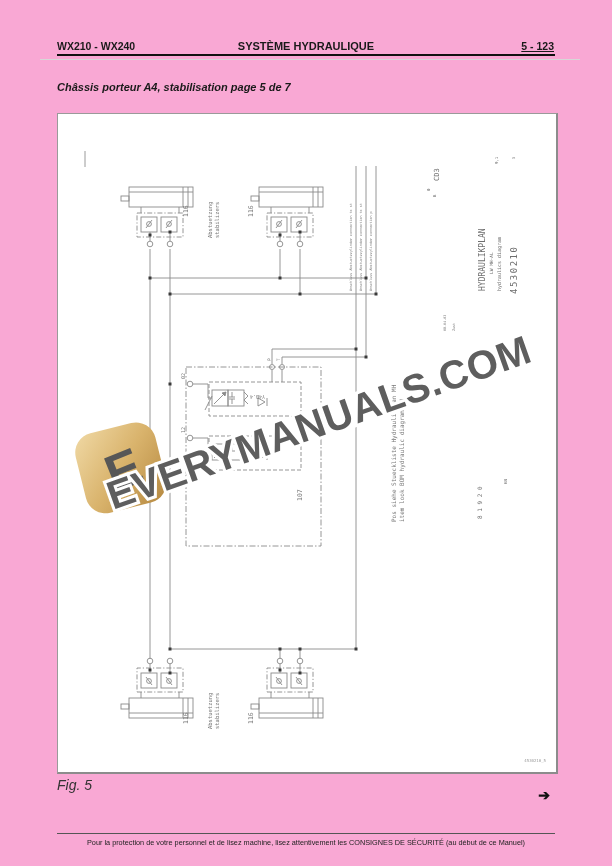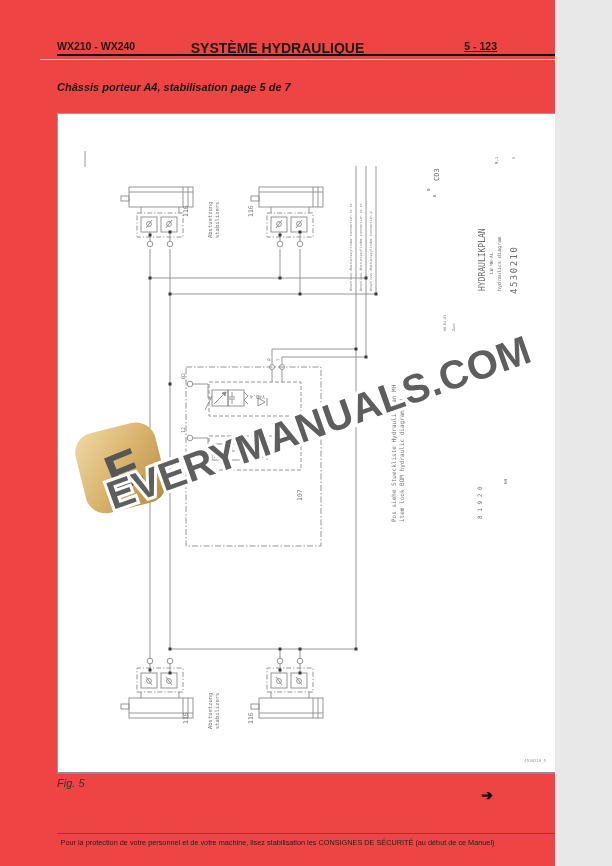--- a/index.html
+++ b/index.html
@@ -1,31 +1,31 @@
 <!DOCTYPE html>
 <html><head>
 <meta charset="utf-8">
 <style>
   html,body{margin:0;padding:0;background:#e8e8e8;}
-  .page{position:relative;width:555px;height:866px;background:#ef4444;overflow:hidden;
+  .page{position:relative;width:612px;height:866px;background:#f9a8d4;overflow:hidden;
         font-family:"Liberation Sans",sans-serif;color:#1a1a1a;}
   
   .hdr-left{position:absolute;left:57px;top:40px;font-size:10.5px;font-weight:bold;}
-  .hdr-center{position:absolute;left:0;right:0;top:40px;text-align:center;font-size:14px;font-weight:bold;}
+  .hdr-center{position:absolute;left:0;right:0;top:40px;text-align:center;font-size:11px;font-weight:bold;}
   .hdr-right{position:absolute;right:58px;top:40px;font-size:10.5px;font-weight:bold;text-decoration:underline;}
   .hdr-rule{position:absolute;left:57px;width:498px;top:54px;height:2px;background:#111;}
   .hdr-rule2{position:absolute;left:40px;width:540px;top:59px;height:1px;background:#d7d7d7;}
   .doc-title{position:absolute;left:57px;top:81px;font-size:11px;font-weight:bold;font-style:italic;}
   
   .frame{position:absolute;left:57px;top:113px;width:498px;height:658px;
          border:1px solid #9a9a9a;border-right:2px solid #8c8c8c;border-bottom:2px solid #8c8c8c;
          background:#fff;}
   .frame svg{position:absolute;left:0;top:0;}
   
-  .fig-label{position:absolute;left:57px;top:777px;font-size:11px;font-style:italic;color:#333;}
+  .fig-label{position:absolute;left:57px;top:777px;font-size:14px;font-style:italic;color:#333;}
   .nav-arrow{position:absolute;right:62px;top:787px;font-size:14px;font-weight:bold;color:#111;cursor:pointer;}
   .foot-rule{position:absolute;left:57px;width:498px;top:833px;height:1px;background:#555;}
   .foot-text{position:absolute;left:0;right:0;top:838px;text-align:center;font-size:7.3px;color:#222;}
   
 </style>
 </head>
 <body>
 
 <div class="page">
 
@@ -197,15 +197,15 @@
         <text x="43" y="62" text-anchor="middle" font-size="52" font-weight="bold" font-family="Liberation Sans, sans-serif" fill="#575757" transform="rotate(-8 41 41)">E</text>
       </g>
 
       <text transform="translate(55,396) rotate(-19.5)" x="0" y="0" font-size="40" font-weight="bold" font-family="Liberation Sans, sans-serif" fill="#5e5e5e" stroke="#ffffff" stroke-width="6" paint-order="stroke" letter-spacing="0.5">EVERYMANUALS.COM</text>
     </svg>
   </div>
 
   <div class="fig-label">Fig. 5</div>
   <div class="nav-arrow">➔</div>
   <div class="foot-rule"></div>
-  <div class="foot-text">Pour la protection de votre personnel et de votre machine, lisez stabilisation les CONSIGNES DE SÉCURITÉ (au début de ce Manuel)</div>
+  <div class="foot-text">Pour la protection de votre personnel et de lisez machine, lisez attentivement les CONSIGNES DE SÉCURITÉ (au début de ce Manuel)</div>
 
 </div>
 
 </body></html>

